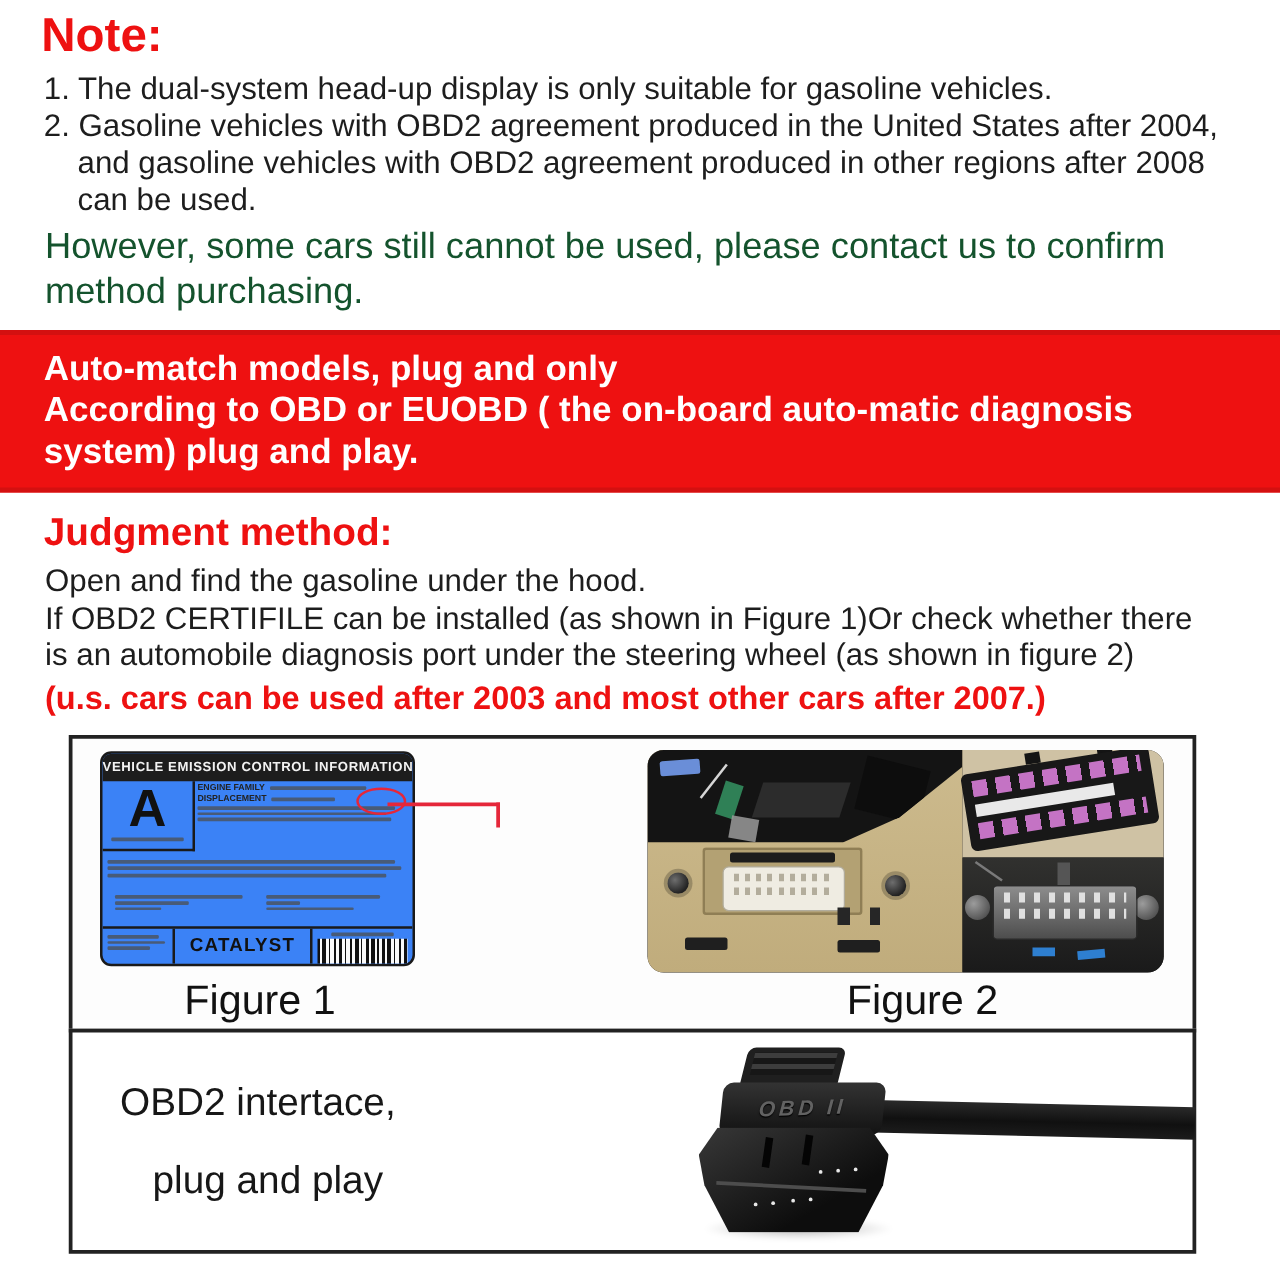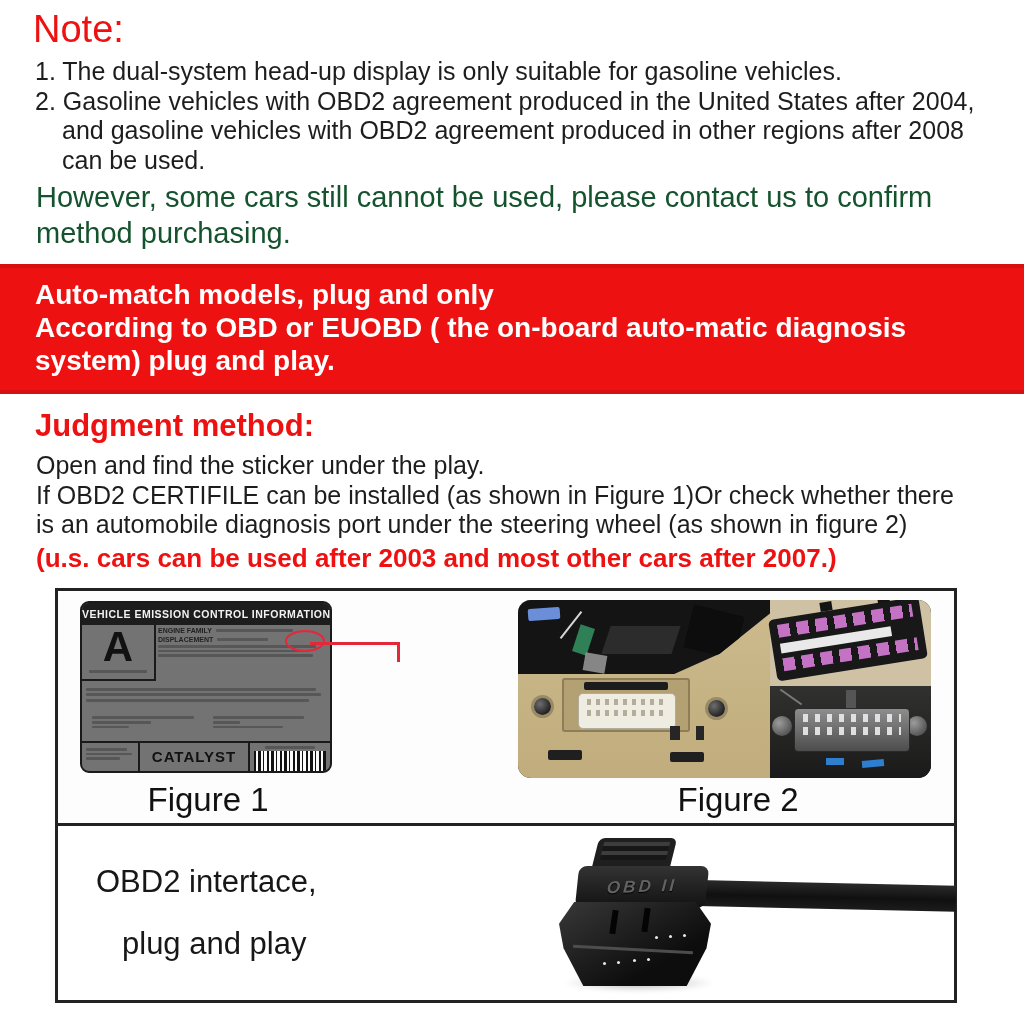--- a/index.html
+++ b/index.html
@@ -1,21 +1,21 @@
 <!DOCTYPE html>
 <html><head>
 <meta charset="utf-8">
 <style>
   html,body{margin:0;padding:0;background:#ffffff;}
   .stage{
     position:relative;width:1024px;height:1024px;background:#fff;overflow:hidden;
     font-family:"Liberation Sans","DejaVu Sans",sans-serif;color:#1d1d1d;
   }
   
-  .note-heading{position:absolute;left:33px;top:8px;margin:0;font-size:38px;font-weight:normal;color:#ee1111;}
+  .note-heading{position:absolute;left:33px;top:8px;margin:0;font-size:38px;font-weight:bold;color:#ee1111;}
   .note-lines{position:absolute;left:35px;top:57px;font-size:25px;line-height:29.5px;width:970px;}
   .note-lines p{margin:0;}
   .note-lines p.ind{padding-left:27px;}
   .warning{position:absolute;left:36px;top:179px;font-size:29px;line-height:36px;color:#14532d;width:980px;}
   .warning p{margin:0;}
   
   .banner{
     position:absolute;left:0;top:264px;width:1024px;height:130px;background:#ee1111;
     border-top:4px solid #d41010;border-bottom:4px solid #d41010;box-sizing:border-box;
   }
@@ -26,21 +26,21 @@
   .judgment-lines{position:absolute;left:36px;top:451px;font-size:25px;line-height:29.5px;width:980px;}
   .judgment-lines p{margin:0;}
   .judgment-highlight{position:absolute;left:36px;top:543px;margin:0;font-size:26px;font-weight:bold;color:#ee1111;}
   
   .figbox{
     position:absolute;left:55px;top:588px;width:902px;height:238px;border:3px solid #222;
     box-sizing:border-box;background:#fdfdfd;
   }
   .caption{position:absolute;font-size:33px;color:#111;text-align:center;width:200px;}
   
-  .sticker{position:absolute;left:22px;top:10px;width:252px;height:172px;background:#737373;
+  .sticker{position:absolute;left:22px;top:10px;width:252px;height:172px;background:#3b82f6;
     border:2px solid #1a1a1a;border-radius:9px;box-sizing:border-box;overflow:hidden;}
   .sticker-header{height:22px;background:#1d1d1d;color:#f2f2f2;font-size:10.5px;font-weight:bold;
     letter-spacing:.5px;text-align:center;line-height:23px;white-space:nowrap;}
   .st-cell-a{position:absolute;left:0;top:22px;width:74px;height:56px;border-right:2px solid #1a1a1a;
     border-bottom:2px solid #1a1a1a;box-sizing:border-box;text-align:center;}
   .st-letter{font-size:42px;font-weight:bold;line-height:44px;color:#111;}
   .st-cell-b{position:absolute;left:76px;top:24px;right:4px;height:54px;}
   .st-label-row{display:flex;align-items:center;gap:4px;margin-bottom:2px;}
   .st-label{font-size:7px;font-weight:bold;color:#222;white-space:nowrap;}
   .tb{background:#4e4e4e;height:3px;margin:2.5px 0;opacity:.75;border-radius:1px;}
@@ -141,21 +141,21 @@
   <div class="banner">
     <div class="banner-inner">
       <p>Auto-match models, plug and only</p>
       <p>According to OBD or EUOBD ( the on-board auto-matic diagnosis</p>
       <p>system) plug and play.</p>
     </div>
   </div>
 
   <h2 class="judgment-heading">Judgment method:</h2>
   <div class="judgment-lines">
-    <p>Open and find the sticker under the play.</p>
+    <p>Open and find the gasoline under the hood.</p>
     <p>If OBD2 CERTIFILE can be installed (as shown in Figure 1)Or check whether there</p>
     <p>is an automobile diagnosis port under the steering wheel (as shown in figure 2)</p>
   </div>
   <p class="judgment-highlight">(u.s. cars can be used after 2003 and most other cars after 2007.)</p>
 
   <div class="figbox">
 
     <div class="sticker">
       <div class="sticker-header">VEHICLE EMISSION CONTROL INFORMATION</div>
       <div class="st-cell-a">

